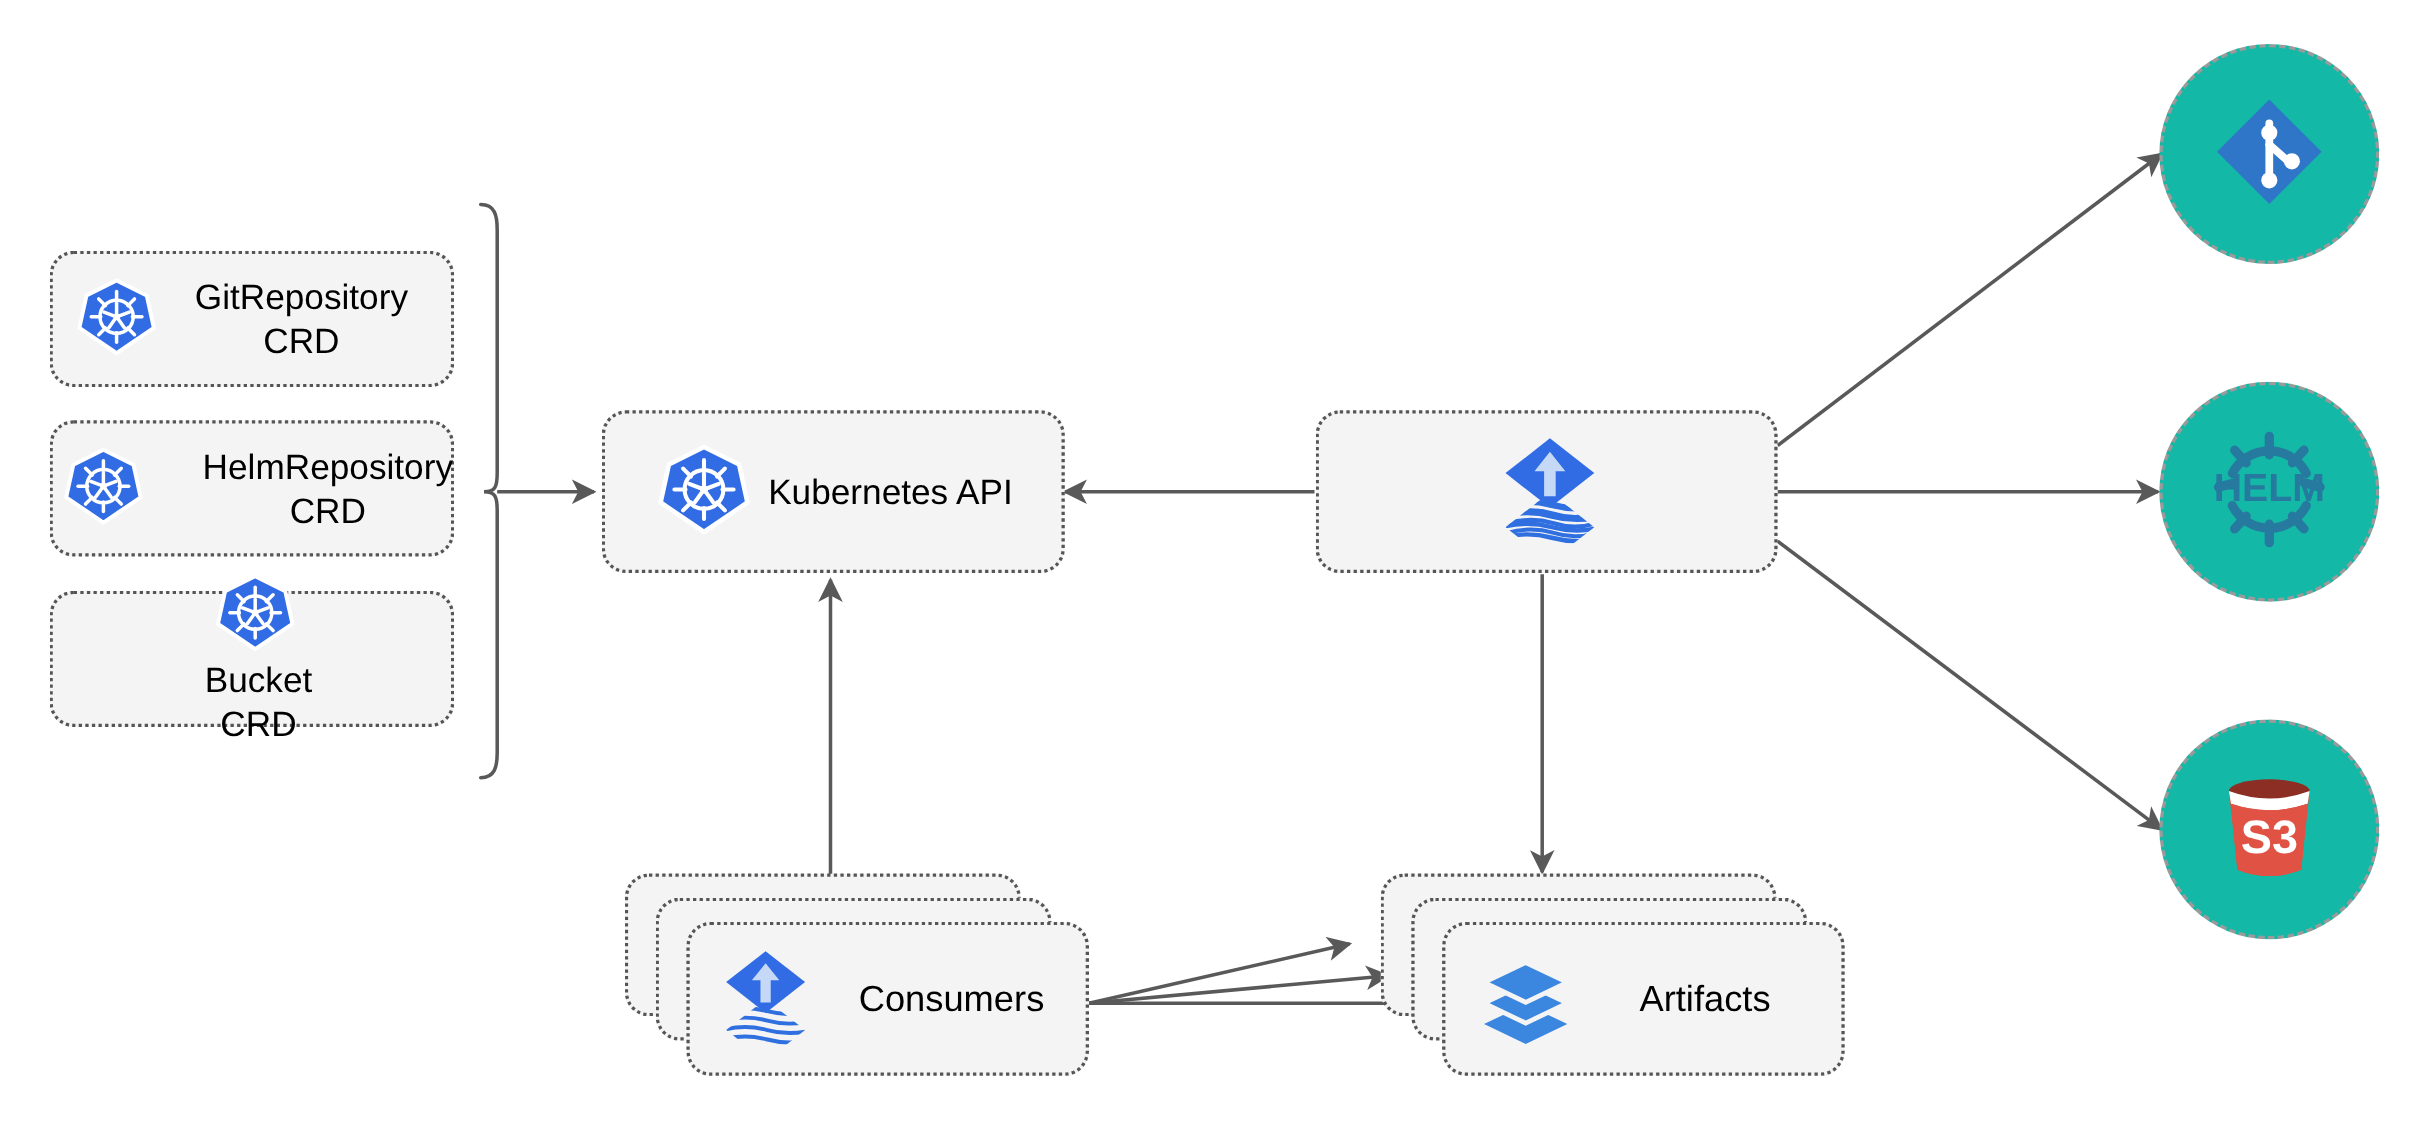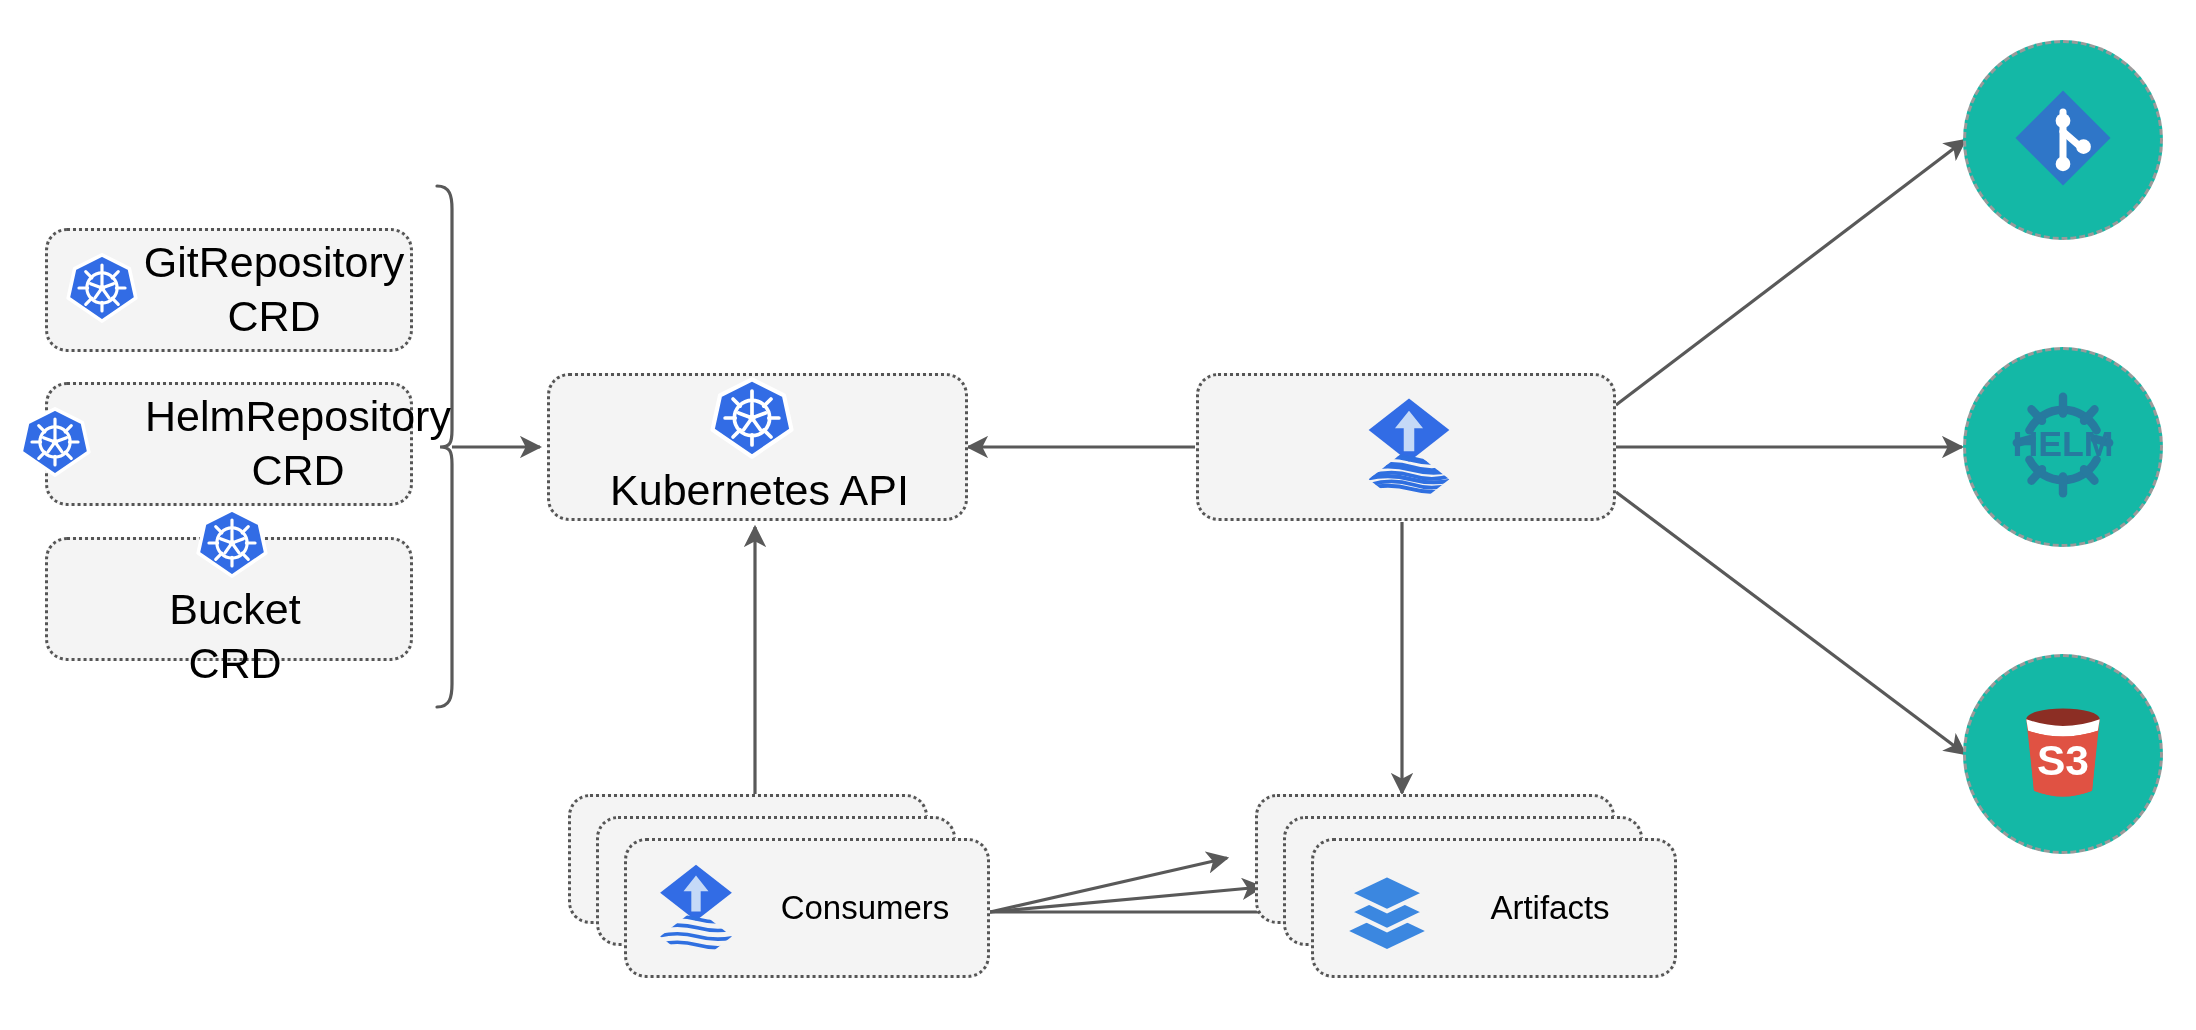--- a/index.html
+++ b/index.html
@@ -28,40 +28,39 @@
     flex-direction: row;
     align-items: center;
     justify-content: center;
   }
   .node .icon {
     flex: 0 0 auto;
     display: block;
   }
   .node .label {
     color: #000000;
-    font-size: 43px;
+    font-size: 32px;
     line-height: 1.25;
     text-align: center;
     white-space: pre-line;
   }
   
   .crd-box {
     width: 368px;
     height: 124px;
     padding: 0 10px 0 22px;
   }
   .crd-box .icon { margin-right: 6px; }
   .crd-box .label { flex: 1 1 auto; }
 
   
   .kapi-box {
     width: 421px;
     height: 148px;
     padding: 0 22px 0 26px;
-    flex-direction: column;
   }
   .kapi-box .icon { margin-right: 16px; }
 
   
   .srcctl-box {
     width: 420px;
     height: 148px;
     padding: 0 14px 0 34px;
   }
   .srcctl-box .icon { margin-right: 14px; }

